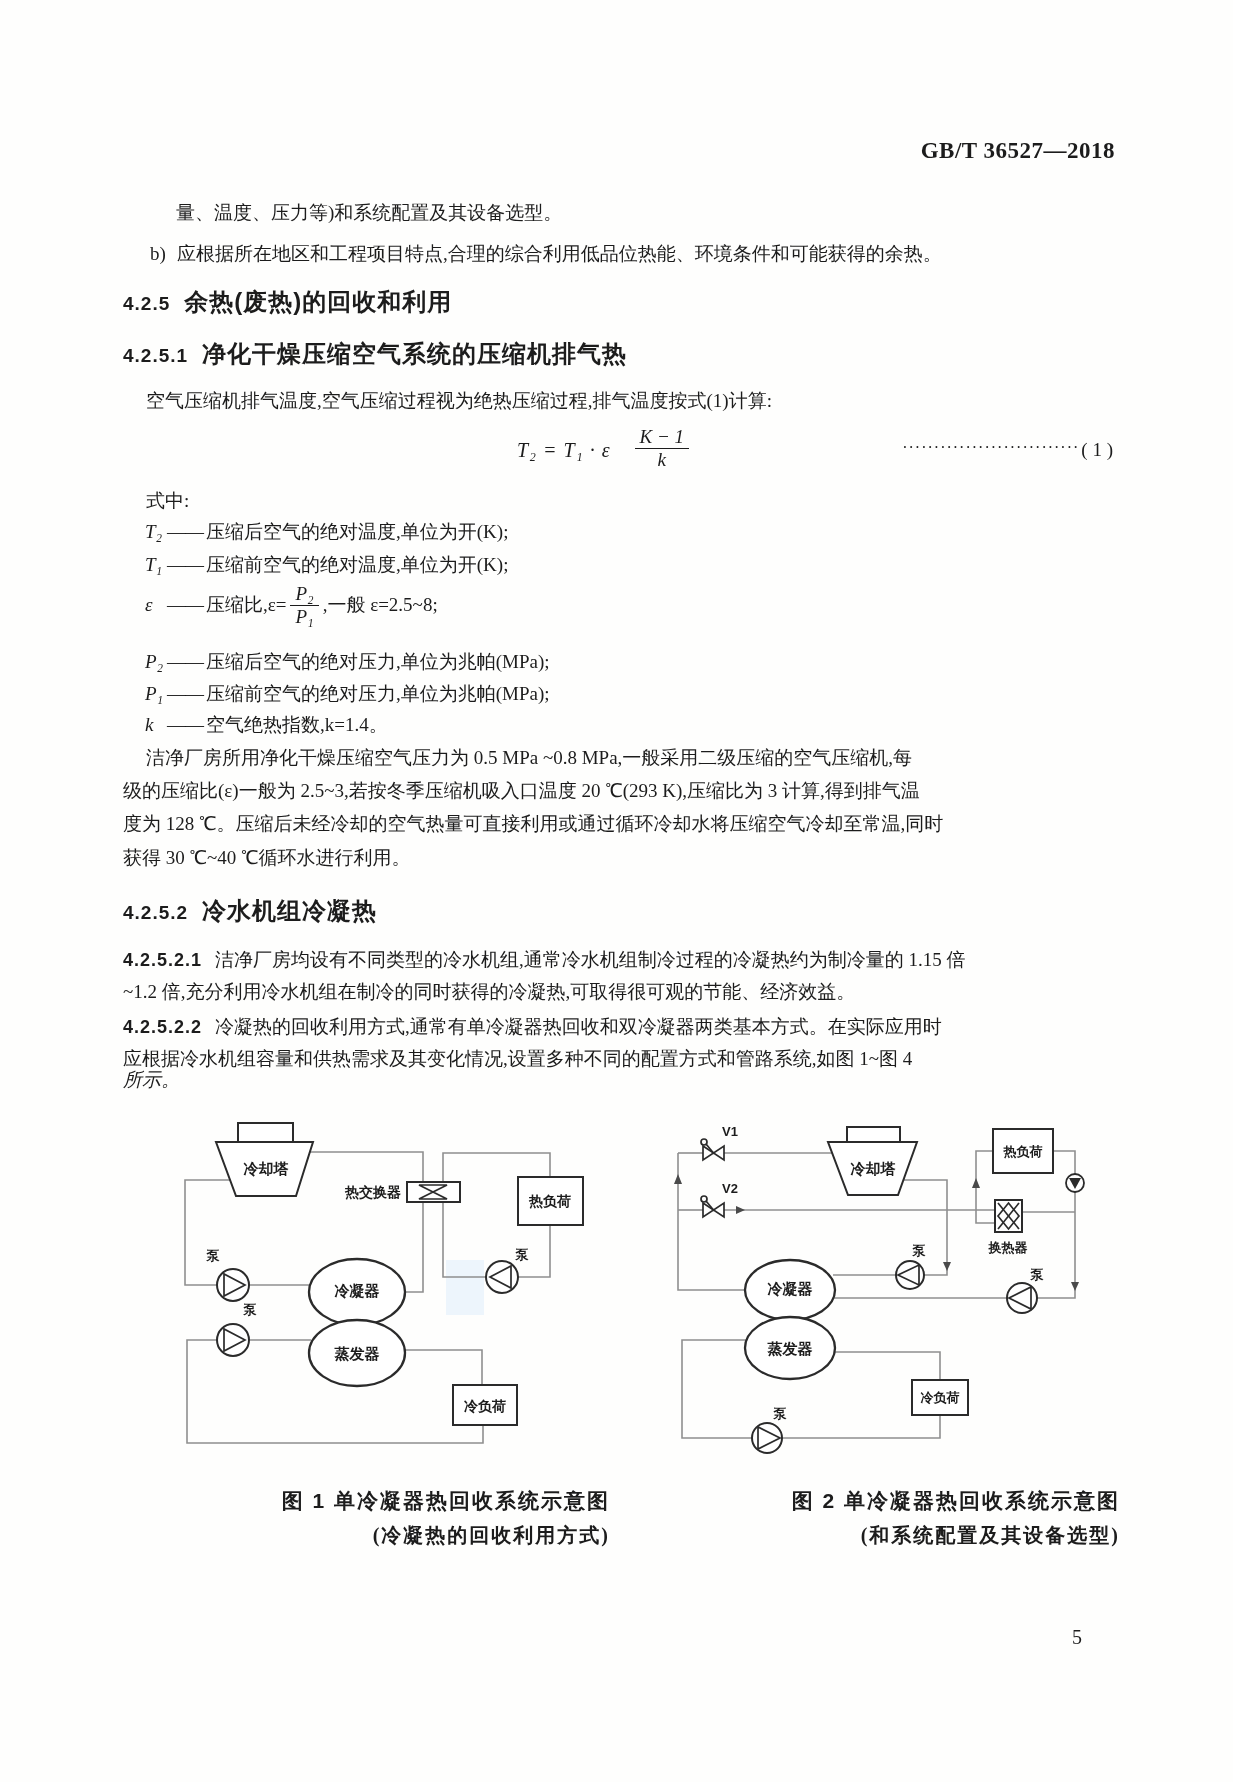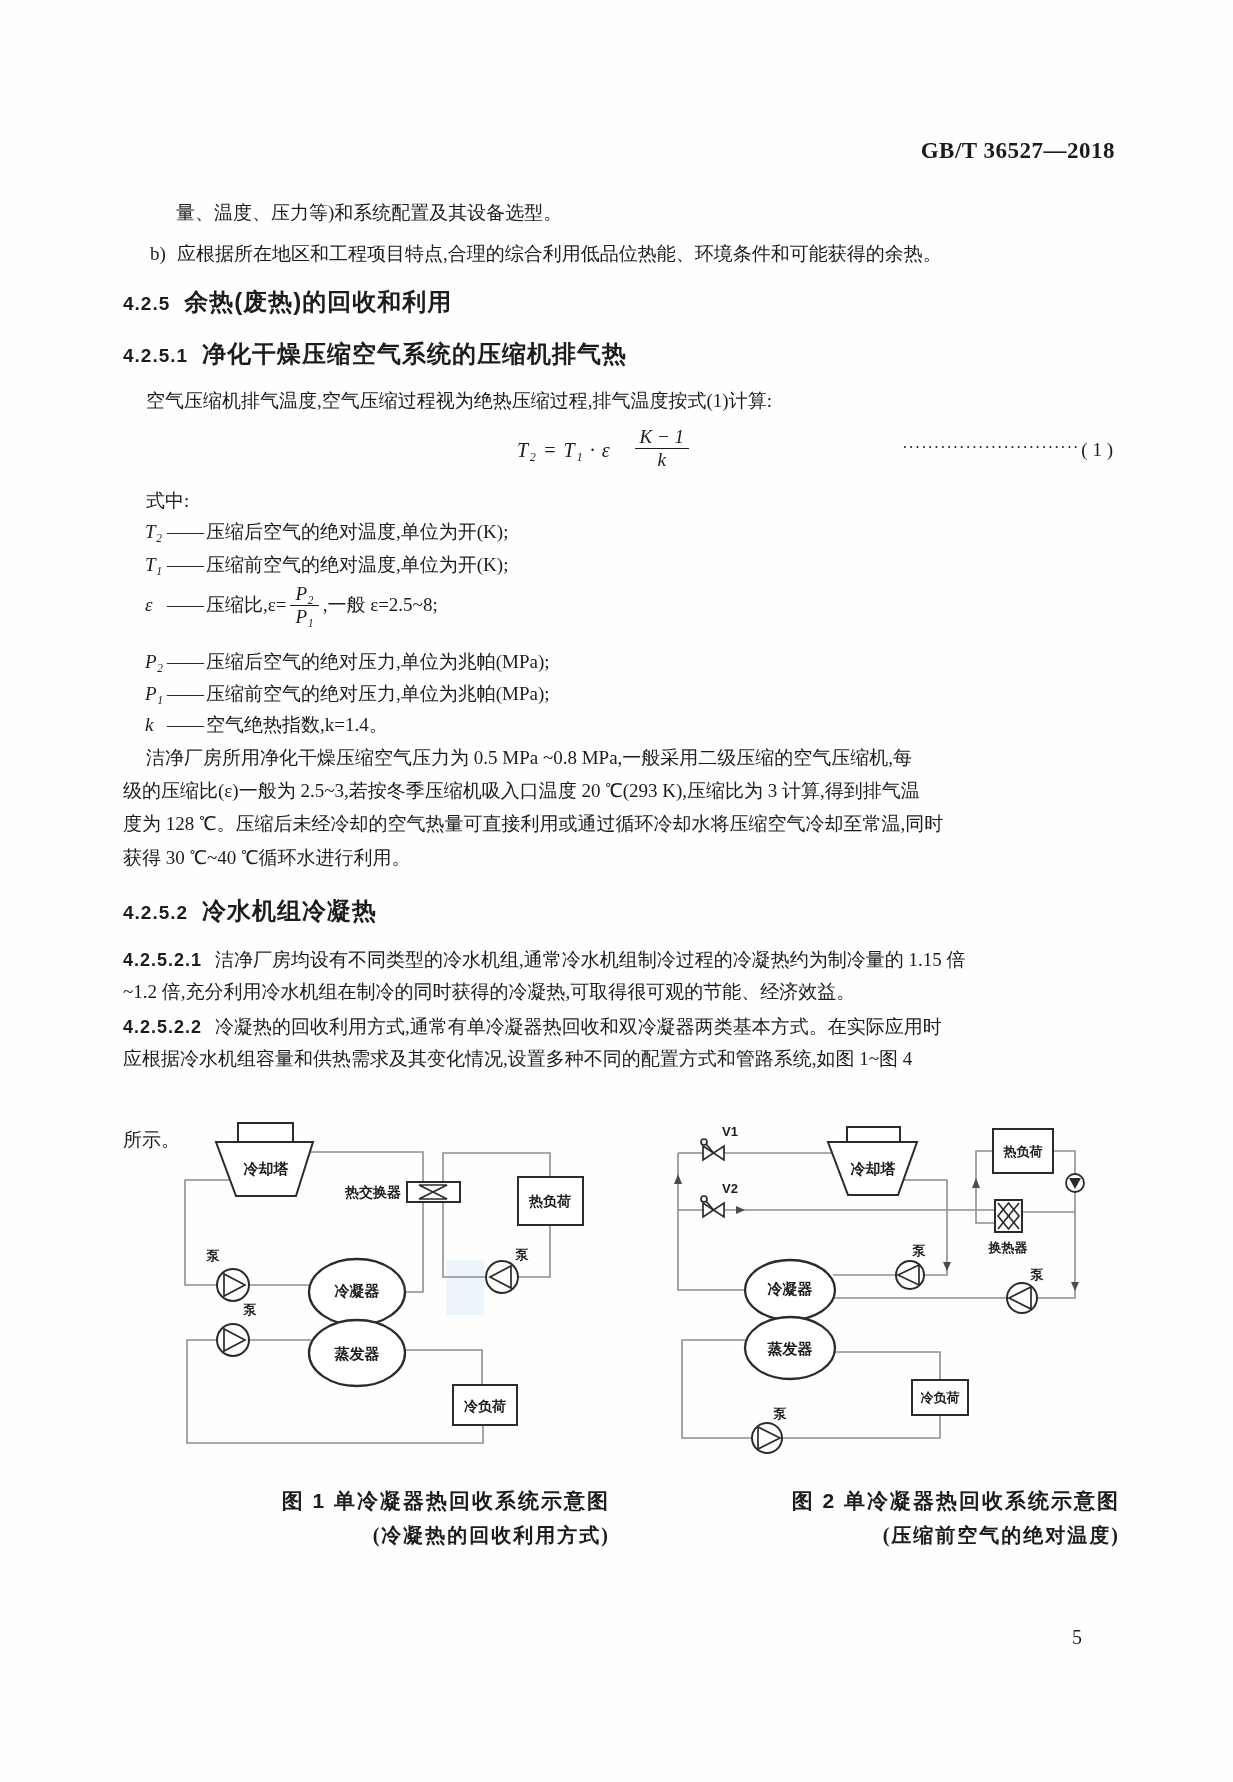--- a/index.html
+++ b/index.html
@@ -122,21 +122,21 @@
 
   <div class="tline" style="left:123px; top:943px;">
     <span class="inline-num">4.2.5.2.1</span><span>洁净厂房均设有不同类型的冷水机组,通常冷水机组制冷过程的冷凝热约为制冷量的 1.15 倍</span>
   </div>
   <div class="tline" style="left:123px; top:975px;">~1.2 倍,充分利用冷水机组在制冷的同时获得的冷凝热,可取得很可观的节能、经济效益。</div>
 
   <div class="tline" style="left:123px; top:1010px;">
     <span class="inline-num">4.2.5.2.2</span><span>冷凝热的回收利用方式,通常有单冷凝器热回收和双冷凝器两类基本方式。在实际应用时</span>
   </div>
   <div class="tline" style="left:123px; top:1042px;">应根据冷水机组容量和供热需求及其变化情况,设置多种不同的配置方式和管路系统,如图 1~图 4</div>
-  <div class="tline" style="left:123px; top:1123px;">所示。</div>
+  <div class="tline" style="left:123px; top:1063px;font-style:italic;">所示。</div>
 
   <svg class="figsvg" style="left:140px; top:1100px;" width="470" height="400" viewBox="0 0 470 400">
 
     <rect x="306" y="160" width="38" height="55" fill="#d9eafa" opacity="0.45"></rect>
 
     <path class="pipe" d="M170,52 H283 V192 H265"></path>
     <path class="pipe" d="M90,80 H45 V185 H77"></path>
     <path class="pipe" d="M109,185 H171"></path>
     <path class="pipe" d="M303,102 V177 H346"></path>
     <path class="pipe" d="M378,177 H410 V125"></path>
@@ -284,18 +284,18 @@
       <text class="lbl13" x="350" y="302" text-anchor="middle">冷负荷</text>
     </g>
   </svg>
 
   <div class="caption" style="left:140px; top:1487px; width:470px;">
     <div class="cap-title">图 1  单冷凝器热回收系统示意图</div>
     <div class="cap-sub">(冷凝热的回收利用方式)</div>
   </div>
   <div class="caption" style="left:590px; top:1487px; width:500px; transform:translateX(30px);">
     <div class="cap-title">图 2  单冷凝器热回收系统示意图</div>
-    <div class="cap-sub">(压缩前空气的绝对温度)</div>
+    <div class="cap-sub">(和系统配置及其设备选型)</div>
   </div>
 
   <div class="pagenum">5</div>
 
 </div>
 
 </body></html>

